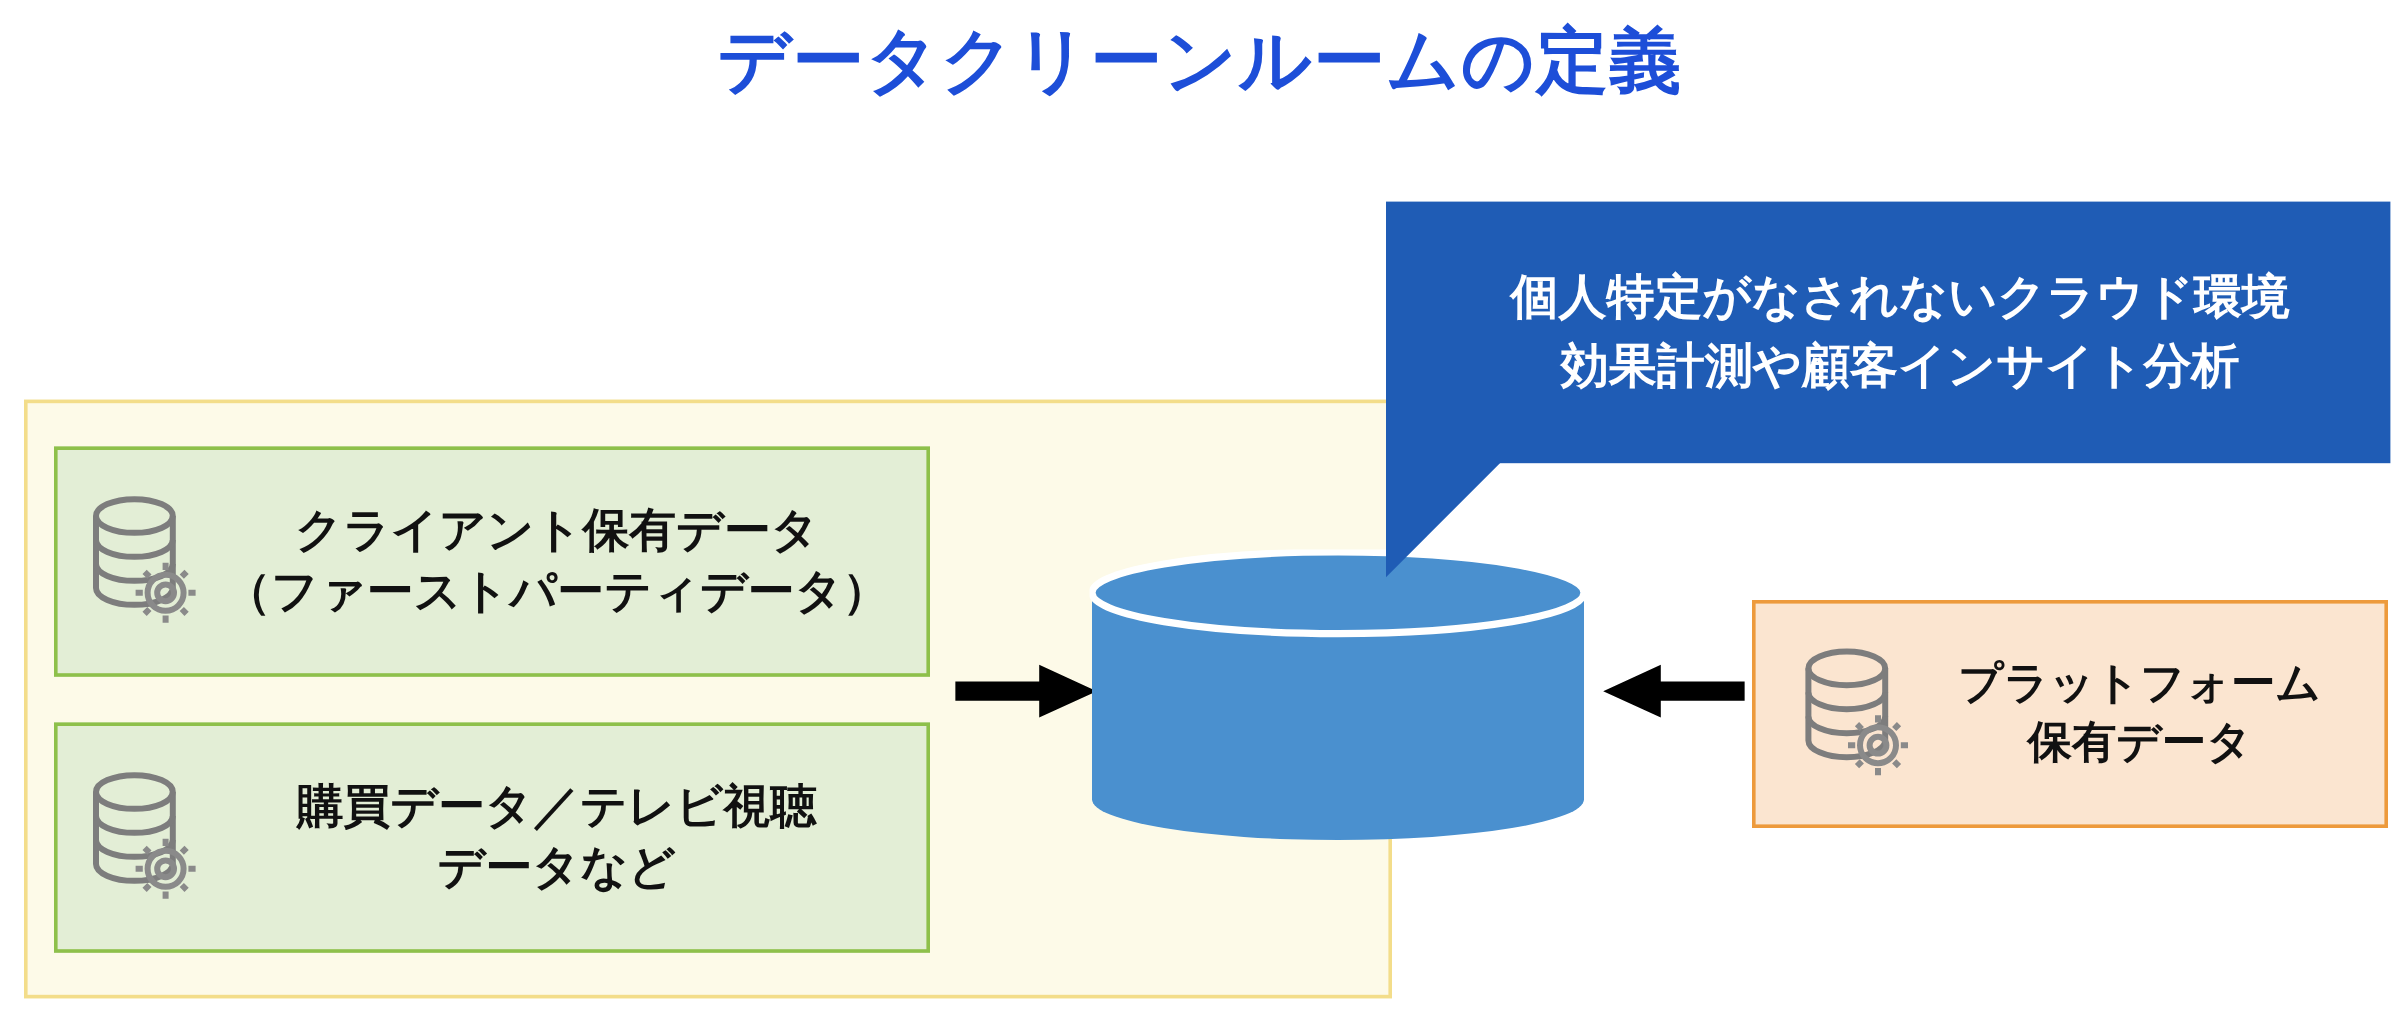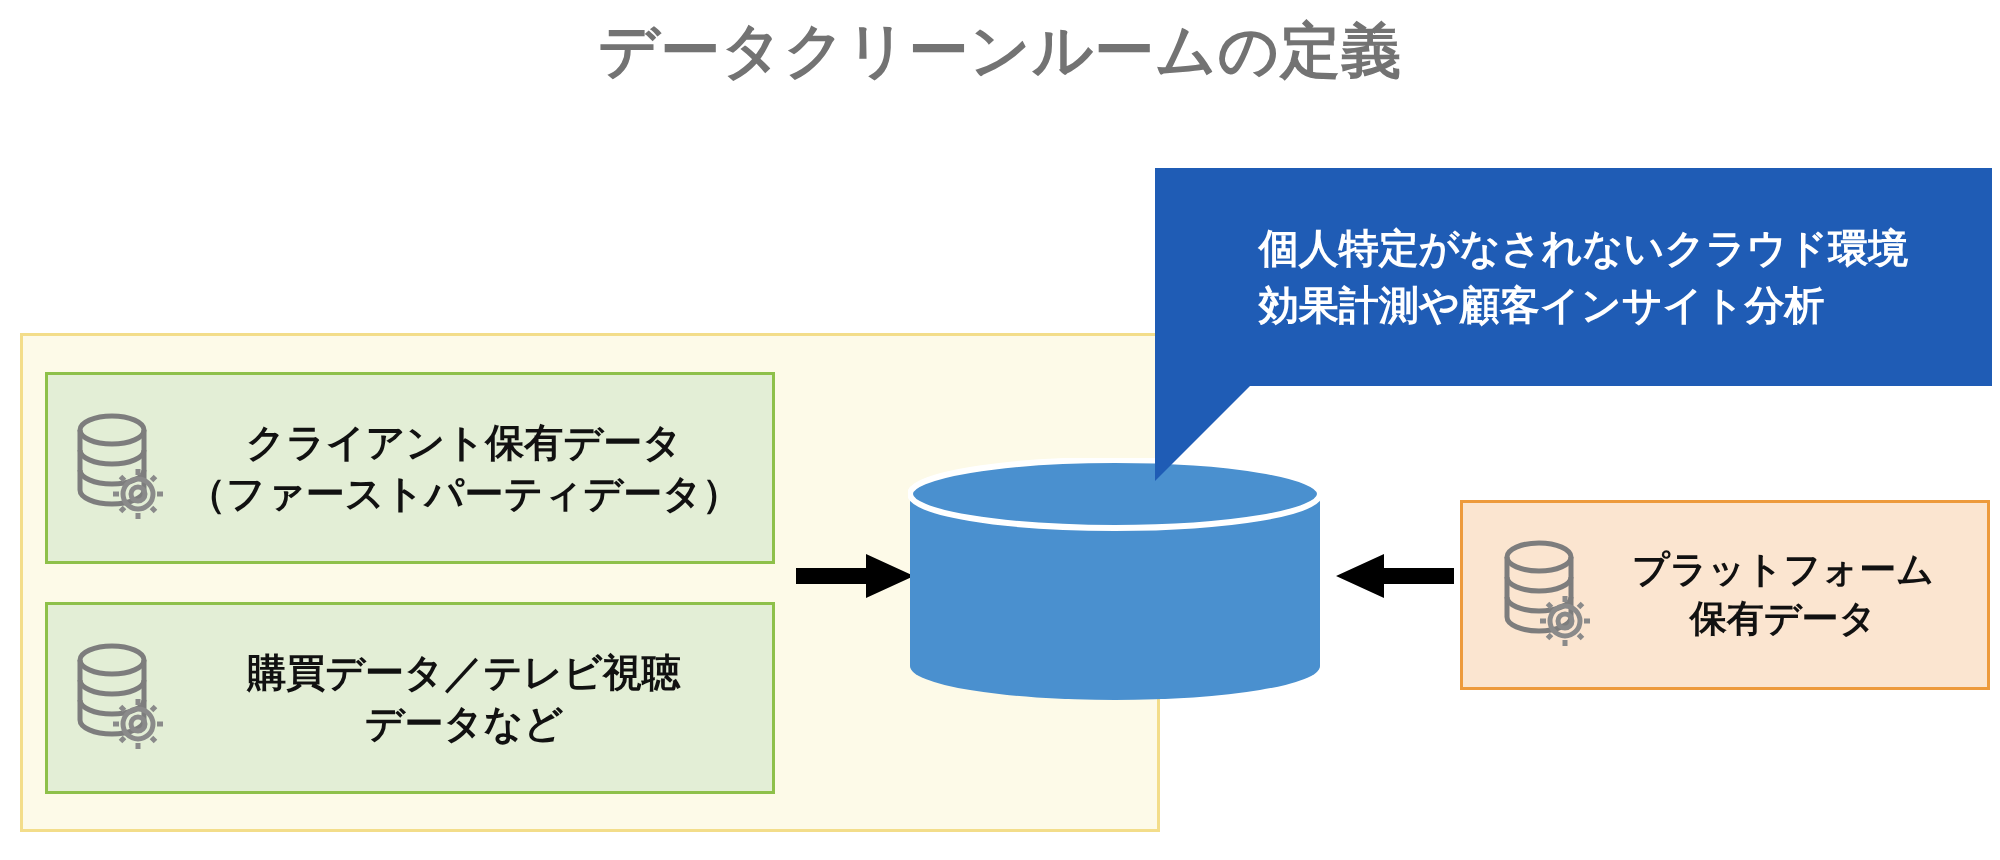--- a/index.html
+++ b/index.html
@@ -20,21 +20,21 @@
 
   
   #page-title {
     position: absolute;
     left: 0;
     top: 18px;
     width: 2000px;
     text-align: center;
     font-size: 60px;
     font-weight: bold;
-    color: #737373;
+    color: #1d4ed8;
     letter-spacing: 1px;
     line-height: 1.1;
   }
 
   
   #yellow-container {
     position: absolute;
     left: 20px;
     top: 333px;
     width: 1140px;
@@ -154,21 +154,21 @@
     box-sizing: border-box;
     display: flex;
     align-items: center;
     justify-content: center;
   }
   #callout-text {
     font-size: 40px;
     font-weight: bold;
     color: #ffffff;
     line-height: 1.42;
-    text-align: left;
+    text-align: center;
     white-space: pre-line;
     padding-left: 20px;
   }
   #callout-tail {
     position: absolute;
     left: 1155px;
     top: 385px;
     width: 110px;
     height: 98px;
   }

